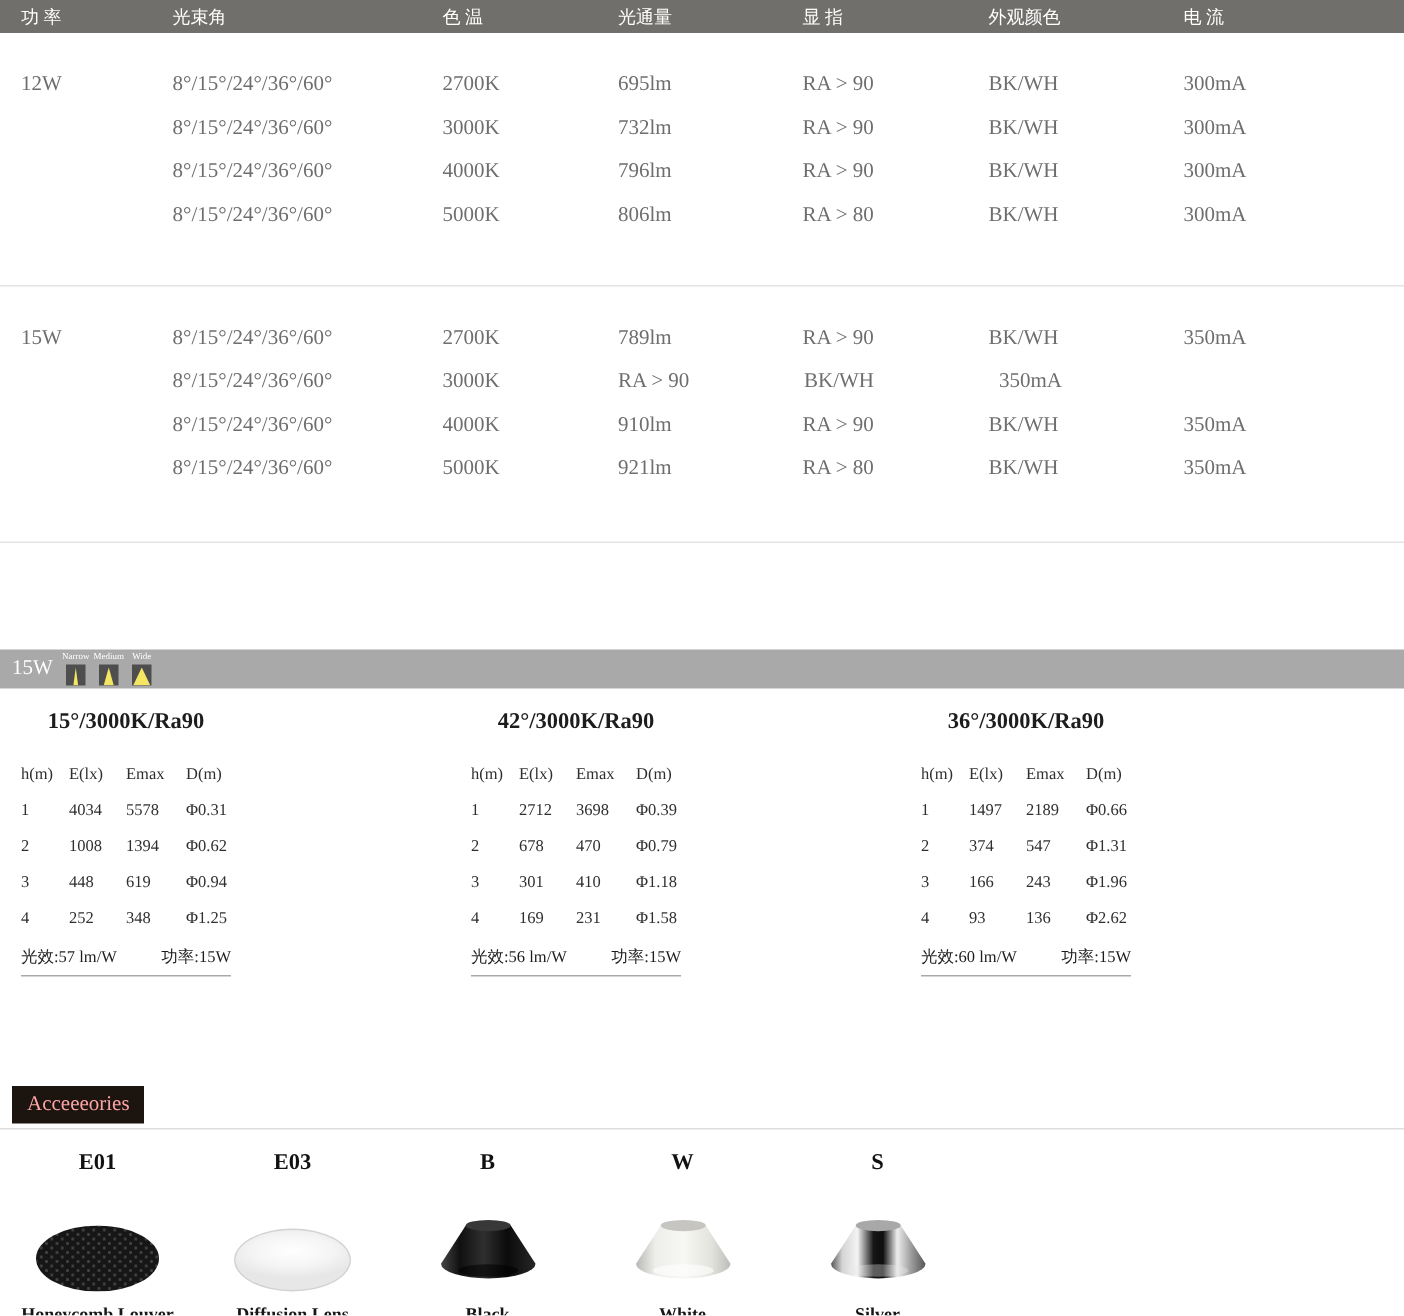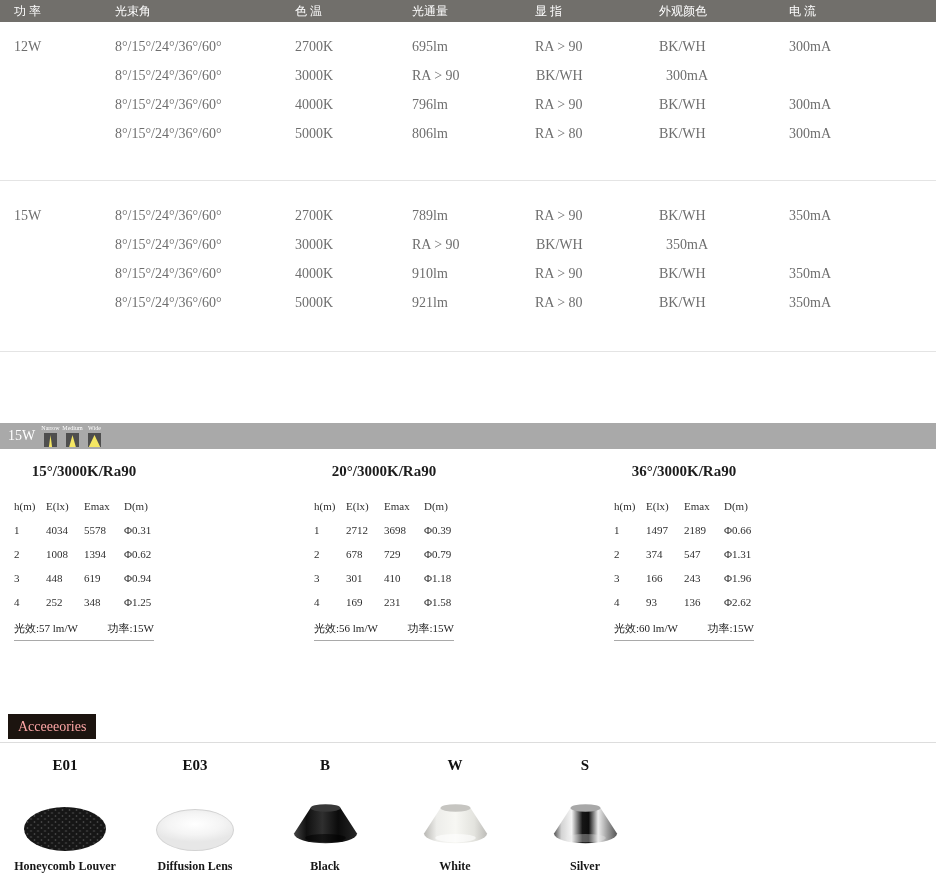--- a/index.html
+++ b/index.html
@@ -11,21 +11,21 @@
   .spec-header{display:flex;height:22px;line-height:22px;background:var(--header-bar,#716f6b);color:#fff;font-size:12px;}
   .cell{flex:0 0 auto;white-space:nowrap;box-sizing:border-box;}
   .c0{width:115px;padding-left:14px;}
   .c1{width:180px;}
   .c2{width:117px;}
   .c3{width:123px;}
   .c4{width:124px;}
   .c5{width:130px;}
   .c6{flex:1 1 auto;}
   .spec-row{display:flex;height:29px;line-height:29px;font-size:14px;color:var(--body-text,#6e6e6e);}
-  .spec-group{padding-top:10px;}
+  .spec-group{padding-top:20px;}
   .spec-group.later{padding-top:20px;}
   .rule{border-top:1px solid var(--divider,#e4e4e4);margin-top:32px;height:0;}
   .spec-group.later .rule{margin-top:34px;}
   
   .beam-banner{margin-top:71px;height:26px;background:var(--banner-bg,#a9a9a9);display:flex;}
   .banner-label{color:#fff;font-size:14px;line-height:26px;padding-left:8px;width:32px;}
   .banner-icons{display:flex;align-items:flex-end;padding-bottom:2px;}
   .beam-icon{width:21px;text-align:center;margin-right:1px;}
   .bi-label{font-size:6px;line-height:7px;color:#fff;white-space:nowrap;}
   .bi-box{width:13px;height:14px;margin:1px auto 0;background:#4e4e4e;display:flex;justify-content:center;align-items:flex-end;}
@@ -94,20 +94,21 @@
             <div class="cell c2">2700K</div>
             <div class="cell c3">695lm</div>
             <div class="cell c4">RA &gt; 90</div>
             <div class="cell c5">BK/WH</div>
             <div class="cell c6">300mA</div>
           </div>
           <div class="spec-row">
             <div class="cell c0"></div>
             <div class="cell c1">8°/15°/24°/36°/60°</div>
             <div class="cell c2">3000K</div>
+            <div class="cell c3">732lm</div>
             <div class="cell c4">RA &gt; 90</div>
             <div class="cell c5">BK/WH</div>
             <div class="cell c6">300mA</div>
           </div>
           <div class="spec-row">
             <div class="cell c0"></div>
             <div class="cell c1">8°/15°/24°/36°/60°</div>
             <div class="cell c2">4000K</div>
             <div class="cell c3">796lm</div>
             <div class="cell c4">RA &gt; 90</div>
@@ -222,37 +223,37 @@
           <span class="pc pc1">252</span>
           <span class="pc pc2">348</span>
           <span class="pc pc3">Φ1.25</span>
         </div>
         <div class="pt-footer">
           <span>光效:57 lm/W</span>
           <span>功率:15W</span>
         </div>
       </div>
       <div class="ptable">
-        <div class="pt-title">20°/3000K/Ra90</div>
+        <div class="pt-title">42°/3000K/Ra90</div>
         <div class="pt-row pt-head">
           <span class="pc pc0">h(m)</span>
           <span class="pc pc1">E(lx)</span>
           <span class="pc pc2">Emax</span>
           <span class="pc pc3">D(m)</span>
         </div>
         <div class="pt-row">
           <span class="pc pc0">1</span>
           <span class="pc pc1">2712</span>
           <span class="pc pc2">3698</span>
           <span class="pc pc3">Φ0.39</span>
         </div>
         <div class="pt-row">
           <span class="pc pc0">2</span>
           <span class="pc pc1">678</span>
-          <span class="pc pc2">729</span>
+          <span class="pc pc2">470</span>
           <span class="pc pc3">Φ0.79</span>
         </div>
         <div class="pt-row">
           <span class="pc pc0">3</span>
           <span class="pc pc1">301</span>
           <span class="pc pc2">410</span>
           <span class="pc pc3">Φ1.18</span>
         </div>
         <div class="pt-row">
           <span class="pc pc0">4</span>

